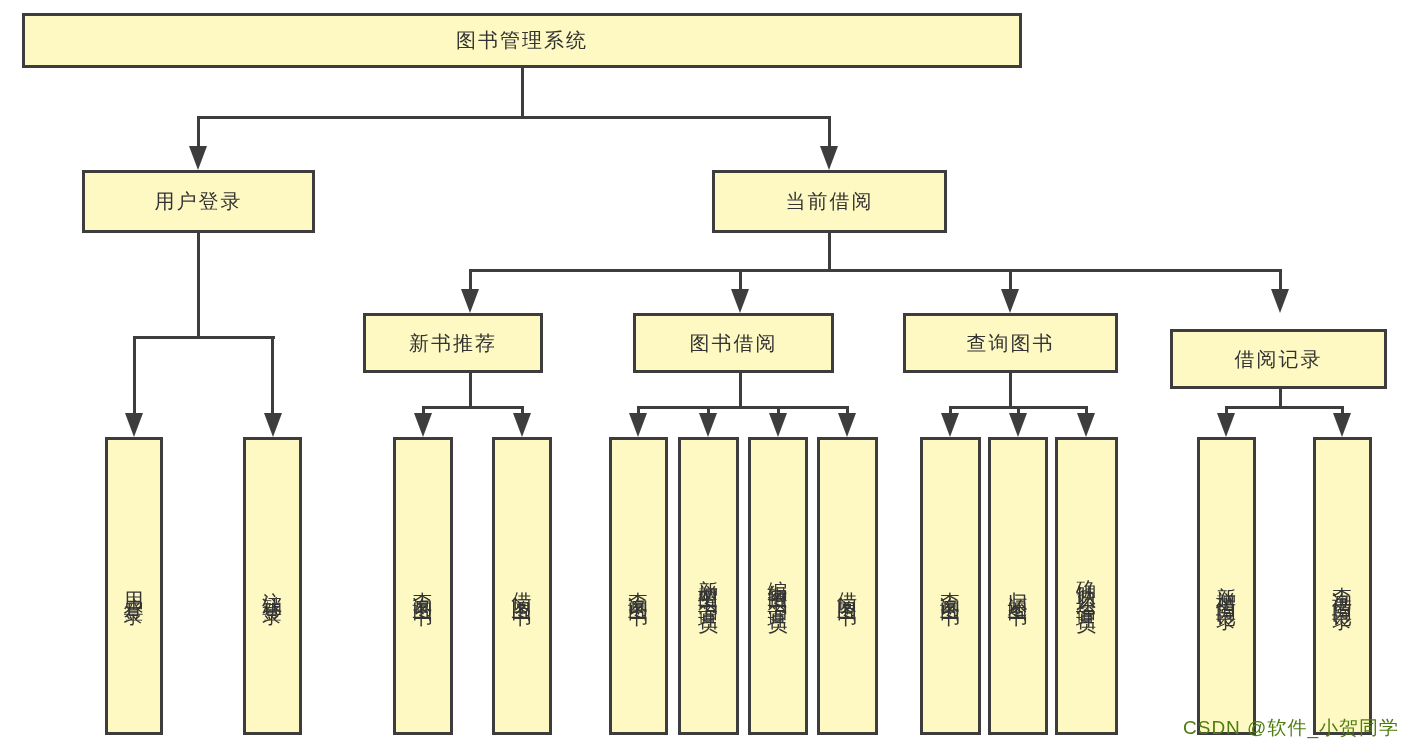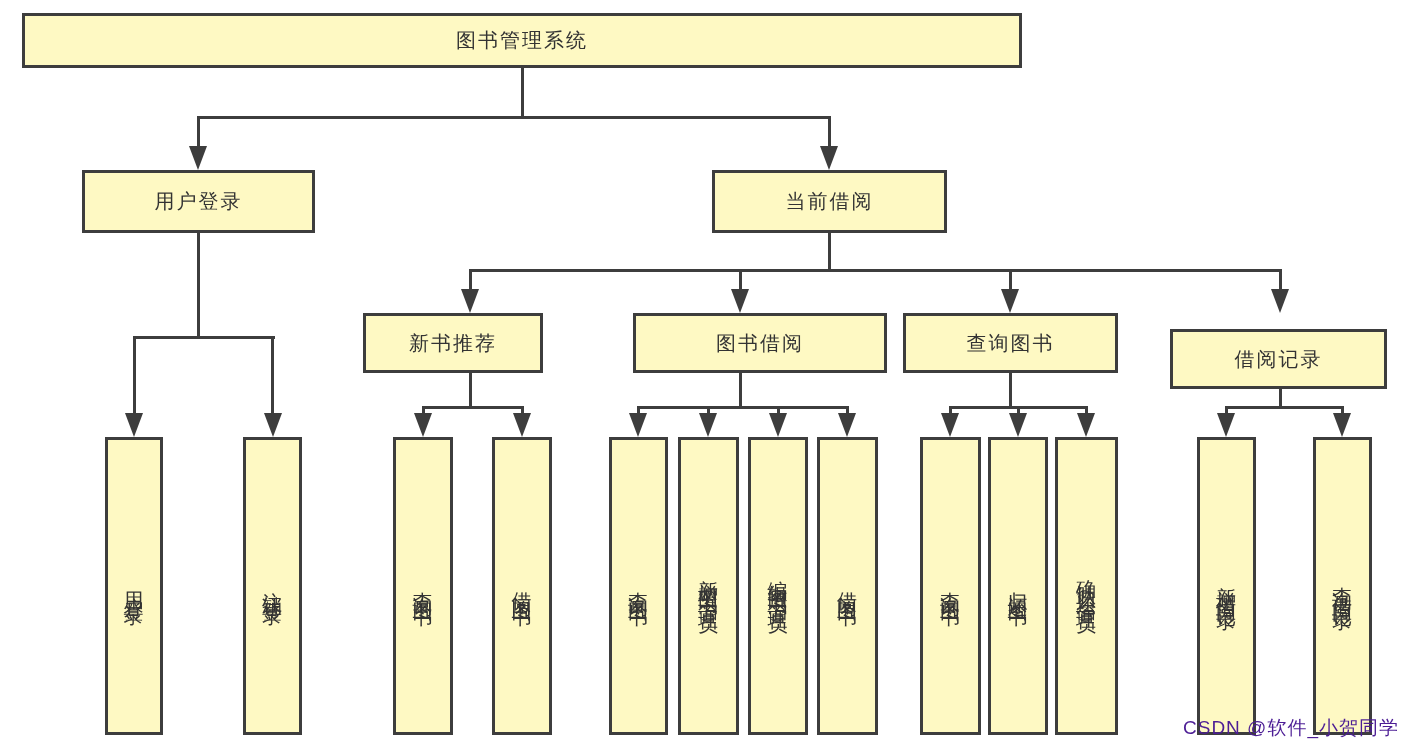--- a/index.html
+++ b/index.html
@@ -41,39 +41,39 @@
     width: 0; height: 0;
     border-left: 9px solid transparent;
     border-right: 9px solid transparent;
     border-top: 24px solid #3d3d3d;
     z-index: 1;
   }
   .watermark {
     position: absolute;
     left: 1183px;
     top: 715px;
-    color: #4c1d95;
+    color: #4d7c0f;
     font-size: 19px;
     letter-spacing: 1px;
     z-index: 3;
     white-space: nowrap;
   }
 </style>
 </head>
 <body>
 
 <div class="stage">
 
   <div class="box" style="left:22px; top:13px; width:1000px; height:55px;">图书管理系统</div>
 
   <div class="box" style="left:82px; top:170px; width:233px; height:63px;">用户登录</div>
   <div class="box" style="left:712px; top:170px; width:235px; height:63px;">当前借阅</div>
 
   <div class="box" style="left:363px; top:313px; width:180px; height:60px;">新书推荐</div>
-  <div class="box" style="left:633px; top:313px; width:254px; height:60px;">图书借阅</div>
+  <div class="box" style="left:633px; top:313px; width:201px; height:60px;">图书借阅</div>
   <div class="box" style="left:903px; top:313px; width:215px; height:60px;">查询图书</div>
   <div class="box" style="left:1170px; top:329px; width:217px; height:60px;">借阅记录</div>
 
   <div class="box vbox" style="left:105px; top:437px; width:58px; height:298px;">用户登录</div>
   <div class="box vbox" style="left:243px; top:437px; width:59px; height:298px;">注销登录</div>
   <div class="box vbox" style="left:393px; top:437px; width:60px; height:298px;">查询图书</div>
   <div class="box vbox" style="left:492px; top:437px; width:60px; height:298px;">借阅图书</div>
   <div class="box vbox" style="left:609px; top:437px; width:59px; height:298px;">查询图书</div>
   <div class="box vbox" style="left:678px; top:437px; width:61px; height:298px;">新增图书（管理员）</div>
   <div class="box vbox" style="left:748px; top:437px; width:60px; height:298px;">编辑图书（管理员）</div>

